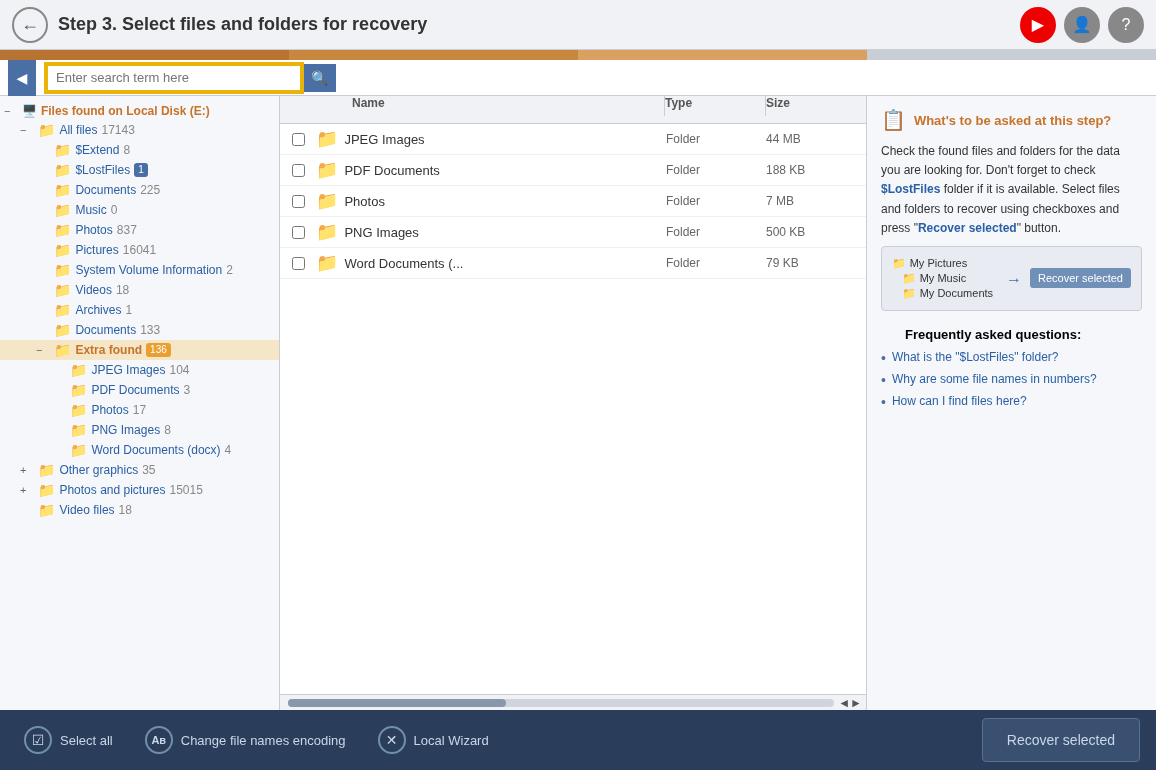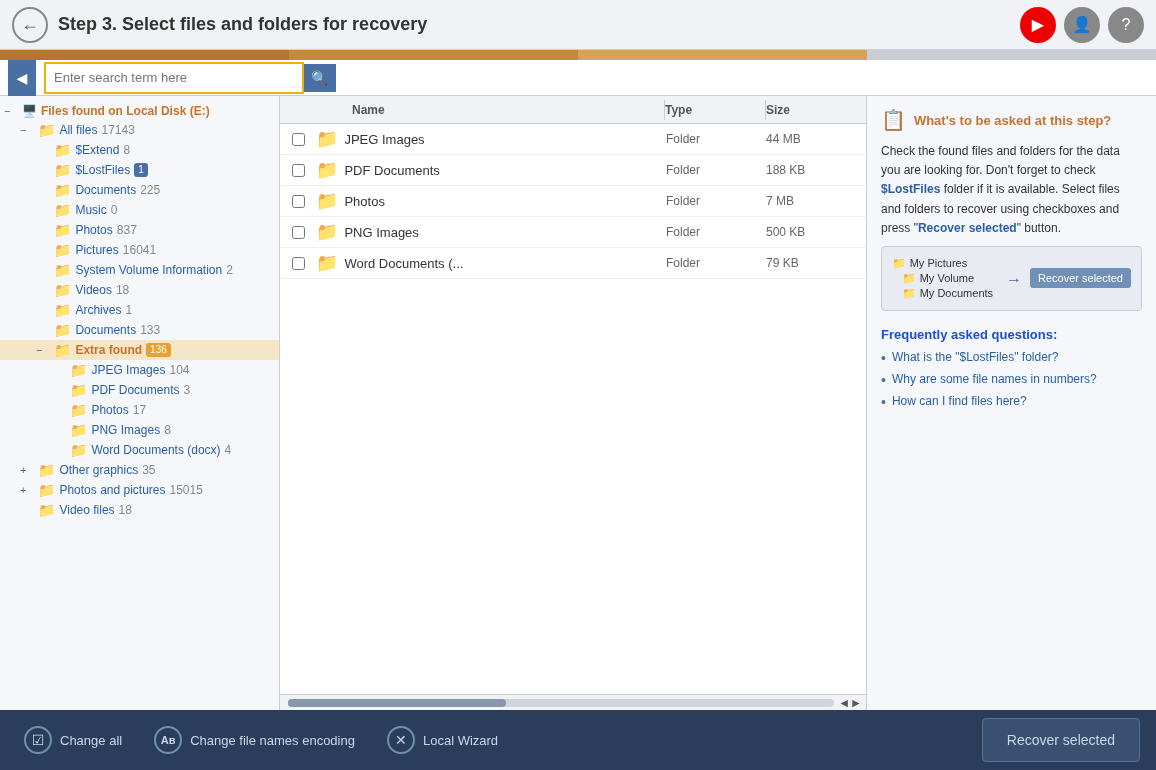--- a/index.html
+++ b/index.html
@@ -64,21 +64,21 @@
       width: 28px; height: 36px;
       background: #4a6fa5;
       display: flex; align-items: center; justify-content: center;
       color: white; font-size: 14px; cursor: pointer; margin-right: 8px;
     }
     .breadcrumb-text { color: #333; font-size: 13px; flex: 1; }
     .breadcrumb-text .sep { color: #888; margin: 0 6px; }
     .search-area { display: flex; align-items: center; }
     .search-input {
       width: 260px; height: 32px;
-      border: 2px solid #eab308;
+      border: 4px solid #eab308;
       padding: 0 8px;
       font-size: 13px; color: #aaa;
       outline: none;
     }
     .search-btn {
       width: 32px; height: 28px;
       background: #4a6fa5; border: none; cursor: pointer;
       color: white; font-size: 14px;
       display: flex; align-items: center; justify-content: center;
     }
@@ -132,21 +132,21 @@
       background: white;
       display: flex;
       flex-direction: column;
       overflow: hidden;
     }
     .file-list-header {
       display: flex;
       border-bottom: 1px solid #c8cdd6;
       background: #f0f2f5;
       height: 28px;
-      align-items: center;
+      align-items: flex-start;
     }
     .file-col-name { flex: 1; padding-left: 36px; font-weight: bold; color: #555; font-size: 12px; }
     .file-col-type { width: 100px; font-weight: bold; color: #555; font-size: 12px; }
     .file-col-size { width: 100px; font-weight: bold; color: #555; font-size: 12px; }
     .file-list-body { flex: 1; overflow-y: auto; }
     .file-row {
       display: flex; align-items: center;
       padding: 4px 0;
       border-bottom: 1px solid #f0f0f0;
       cursor: pointer;
@@ -196,22 +196,23 @@
       background: #7090b8;
       color: white;
       border: none;
       border-radius: 3px;
       padding: 4px 8px;
       font-size: 11px;
       cursor: pointer;
     }
     .faq-section { margin-top: 10px; }
     .faq-title {
-      font-weight: bold; color: #1d4ed8; font-size: 13px;
+      font-weight: bold; color: #000000; font-size: 13px;
       margin-bottom: 8px;
+      margin-left: 24px;
     }
     .faq-item {
       display: flex; align-items: flex-start; gap: 6px;
       margin-bottom: 6px;
       font-size: 12px;
     }
     .faq-bullet { color: #4a6fa5; font-size: 14px; flex-shrink: 0; }
     .faq-link { color: #2a5fa5; cursor: pointer; }
 
     
@@ -537,21 +538,21 @@
     </div>
 
     <div class="recover-diagram">
       <div class="diagram-tree">
         <div style="margin-bottom:2px; display:flex; align-items:center; gap:4px;">
           <span>📁</span>
           <span>My Pictures</span>
         </div>
         <div style="margin-bottom:2px; display:flex; align-items:center; gap:4px; padding-left:10px;">
           <span>📁</span>
-          <span>My Volume</span>
+          <span>My Music</span>
         </div>
         <div style="display:flex; align-items:center; gap:4px; padding-left:10px;">
           <span>📁</span>
           <span>My Documents</span>
         </div>
       </div>
       <span class="diagram-arrow">→</span>
       <button class="diagram-recover-btn">Recover selected</button>
     </div>
 
@@ -571,21 +572,21 @@
         <span class="faq-link">How can I find files here?</span>
       </div>
     </div>
   </div>
 
 </div>
 
 <div class="bottom-bar">
   <button class="bottom-btn">
     <div class="bottom-btn-icon">☑</div>
-    <span class="bottom-btn-label">Change all</span>
+    <span class="bottom-btn-label">Select all</span>
   </button>
 
   <button class="bottom-btn">
     <div class="bottom-btn-icon" style="font-size:11px; font-weight:bold;">Aв</div>
     <span class="bottom-btn-label">Change file names encoding</span>
   </button>
 
   <button class="bottom-btn">
     <div class="bottom-btn-icon">✕</div>
     <span class="bottom-btn-label">Local Wizard</span>

